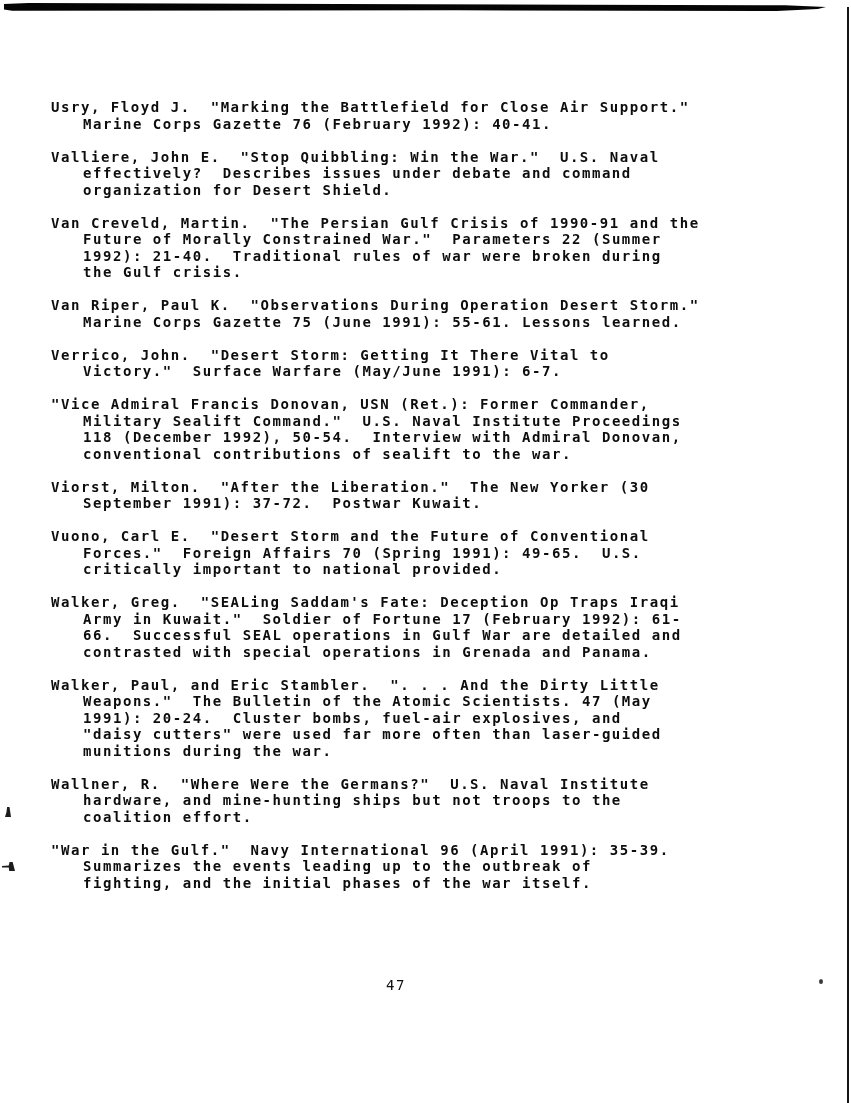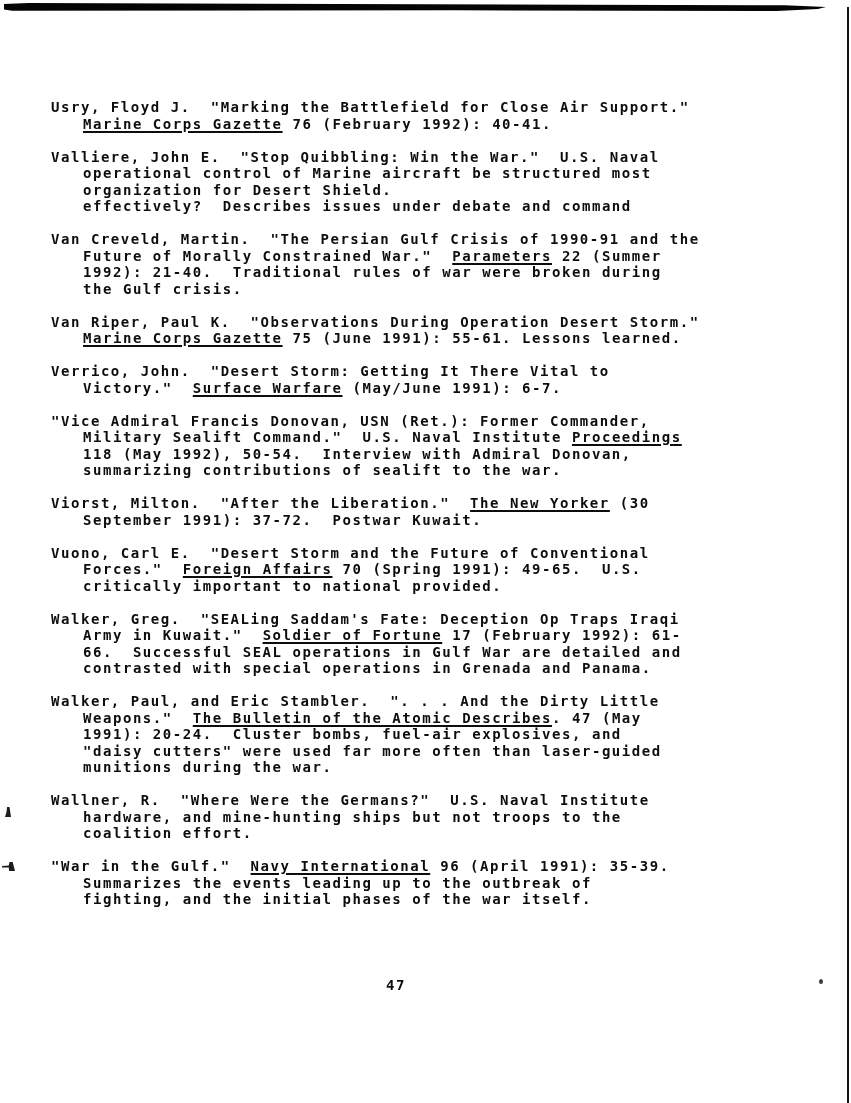--- a/index.html
+++ b/index.html
@@ -48,89 +48,87 @@
     position: absolute; left: 51px; top: 99px;
     width: 740px;
     font-size: 14px;
     line-height: 16.5px;
     letter-spacing: 1.55px;
   }
   .entry { margin: 0 0 16.5px 0; }
   .line  { white-space: pre; }
   .line.cont { margin-left: 32px; }
   .journal {
-    text-decoration: underline;
     text-decoration-thickness: 1.5px;
     text-underline-offset: 2px;
   }
   .page-number {
     position: absolute; left: 386px; top: 977px;
     font-size: 14px; line-height: 17px;
-    letter-spacing: 1.55px; font-weight: 700;
+    letter-spacing: 1.55px; font-weight: 400;
   }
 </style>
 </head>
 <body>
 
 <div class="page">
   <div class="top-band"></div>
   <div class="right-line"></div>
   <div class="speck-a"></div>
   <div class="speck-b"></div>
   <div class="speck-c"></div>
 
   <main class="bibliography" id="bibliography">
       <div class="entry">
         <div class="line"><span>Usry, Floyd J.  "Marking the Battlefield for Close Air Support."</span></div>
         <div class="line cont"><span class="journal">Marine Corps Gazette</span><span> 76 (February 1992): 40-41.</span></div>
       </div>
       <div class="entry">
         <div class="line"><span>Valliere, John E.  "Stop Quibbling: Win the War."  U.S. Naval</span></div>
-        <div class="line cont"><span>operational control of Marine aircraft be structured most</span></div>
+        <div class="line cont"><span>effectively?  Describes issues under debate and command</span></div>
         <div class="line cont"><span>organization for Desert Shield.</span></div>
-        <div class="line cont"><span>effectively?  Describes issues under debate and command</span></div>
       </div>
       <div class="entry">
         <div class="line"><span>Van Creveld, Martin.  "The Persian Gulf Crisis of 1990-91 and the</span></div>
         <div class="line cont"><span>Future of Morally Constrained War."  </span><span class="journal">Parameters</span><span> 22 (Summer</span></div>
         <div class="line cont"><span>1992): 21-40.  Traditional rules of war were broken during</span></div>
         <div class="line cont"><span>the Gulf crisis.</span></div>
       </div>
       <div class="entry">
         <div class="line"><span>Van Riper, Paul K.  "Observations During Operation Desert Storm."</span></div>
         <div class="line cont"><span class="journal">Marine Corps Gazette</span><span> 75 (June 1991): 55-61. Lessons learned.</span></div>
       </div>
       <div class="entry">
         <div class="line"><span>Verrico, John.  "Desert Storm: Getting It There Vital to</span></div>
         <div class="line cont"><span>Victory."  </span><span class="journal">Surface Warfare</span><span> (May/June 1991): 6-7.</span></div>
       </div>
       <div class="entry">
         <div class="line"><span>"Vice Admiral Francis Donovan, USN (Ret.): Former Commander,</span></div>
         <div class="line cont"><span>Military Sealift Command."  U.S. Naval Institute </span><span class="journal">Proceedings</span></div>
-        <div class="line cont"><span>118 (May 1992), 50-54.  Interview with Admiral Donovan,</span></div>
-        <div class="line cont"><span>summarizing contributions of sealift to the war.</span></div>
+        <div class="line cont"><span>118 (December 1992), 50-54.  Interview with Admiral Donovan,</span></div>
+        <div class="line cont"><span>conventional contributions of sealift to the war.</span></div>
       </div>
       <div class="entry">
         <div class="line"><span>Viorst, Milton.  "After the Liberation."  </span><span class="journal">The New Yorker</span><span> (30</span></div>
         <div class="line cont"><span>September 1991): 37-72.  Postwar Kuwait.</span></div>
       </div>
       <div class="entry">
         <div class="line"><span>Vuono, Carl E.  "Desert Storm and the Future of Conventional</span></div>
         <div class="line cont"><span>Forces."  </span><span class="journal">Foreign Affairs</span><span> 70 (Spring 1991): 49-65.  U.S.</span></div>
         <div class="line cont"><span>critically important to national provided.</span></div>
       </div>
       <div class="entry">
         <div class="line"><span>Walker, Greg.  "SEALing Saddam's Fate: Deception Op Traps Iraqi</span></div>
         <div class="line cont"><span>Army in Kuwait."  </span><span class="journal">Soldier of Fortune</span><span> 17 (February 1992): 61-</span></div>
         <div class="line cont"><span>66.  Successful SEAL operations in Gulf War are detailed and</span></div>
         <div class="line cont"><span>contrasted with special operations in Grenada and Panama.</span></div>
       </div>
       <div class="entry">
         <div class="line"><span>Walker, Paul, and Eric Stambler.  ". . . And the Dirty Little</span></div>
-        <div class="line cont"><span>Weapons."  </span><span class="journal">The Bulletin of the Atomic Describes</span><span>. 47 (May</span></div>
+        <div class="line cont"><span>Weapons."  </span><span class="journal">The Bulletin of the Atomic Scientists</span><span>. 47 (May</span></div>
         <div class="line cont"><span>1991): 20-24.  Cluster bombs, fuel-air explosives, and</span></div>
         <div class="line cont"><span>"daisy cutters" were used far more often than laser-guided</span></div>
         <div class="line cont"><span>munitions during the war.</span></div>
       </div>
       <div class="entry">
         <div class="line"><span>Wallner, R.  "Where Were the Germans?"  U.S. Naval Institute</span></div>
         <div class="line cont"><span>hardware, and mine-hunting ships but not troops to the</span></div>
         <div class="line cont"><span>coalition effort.</span></div>
       </div>
       <div class="entry">

